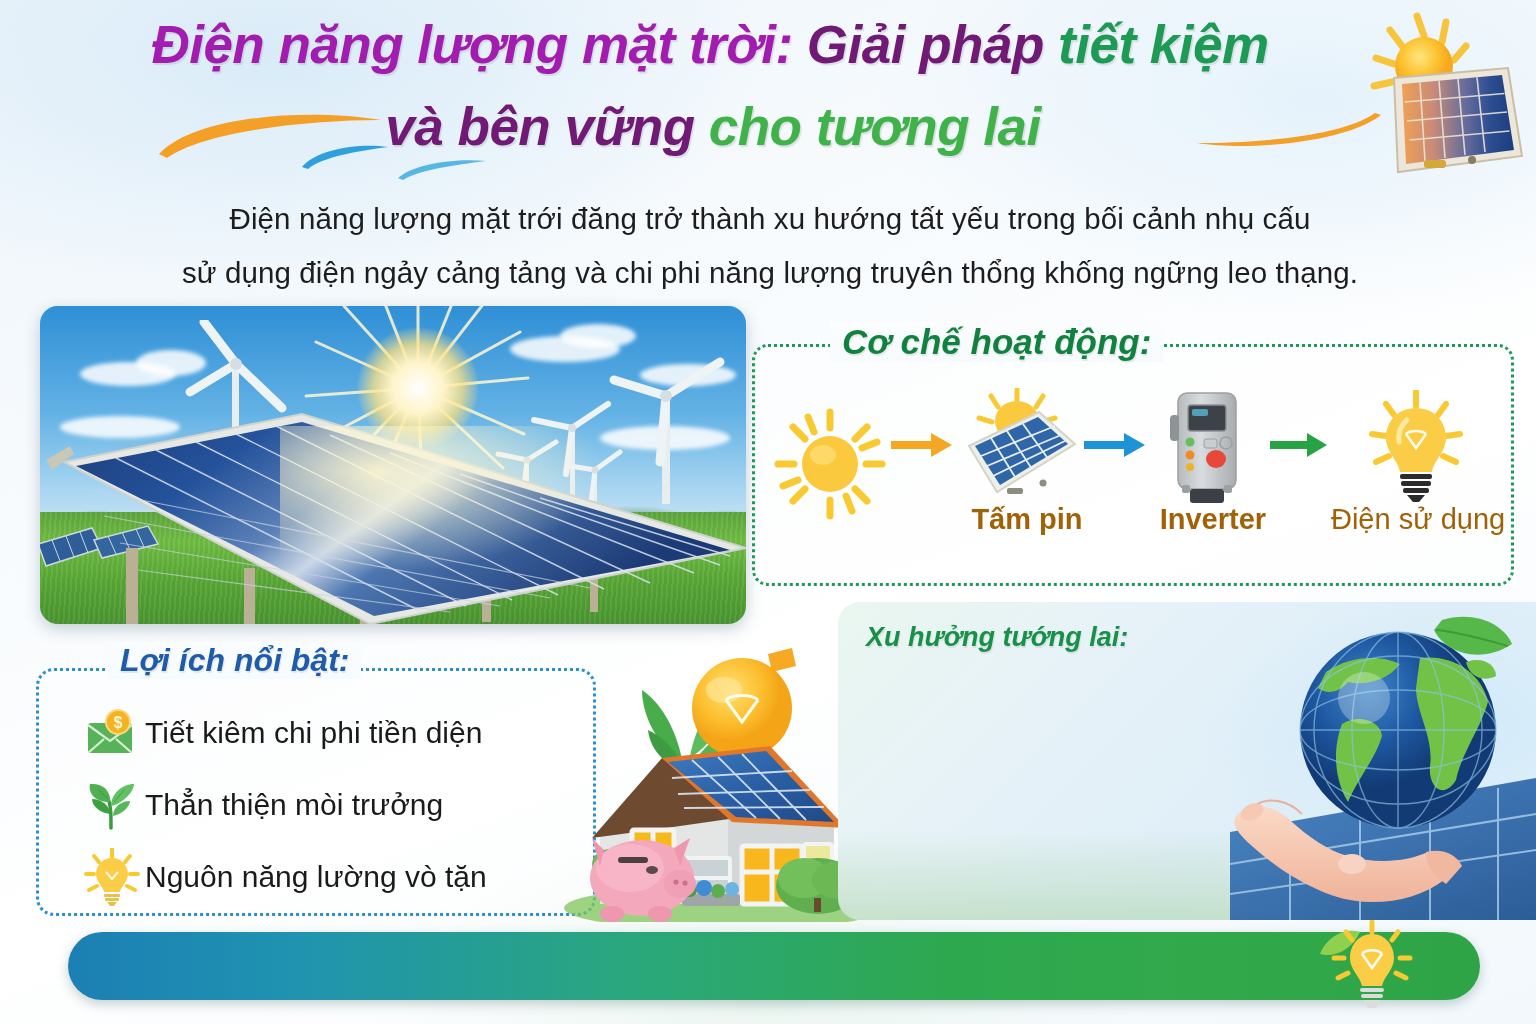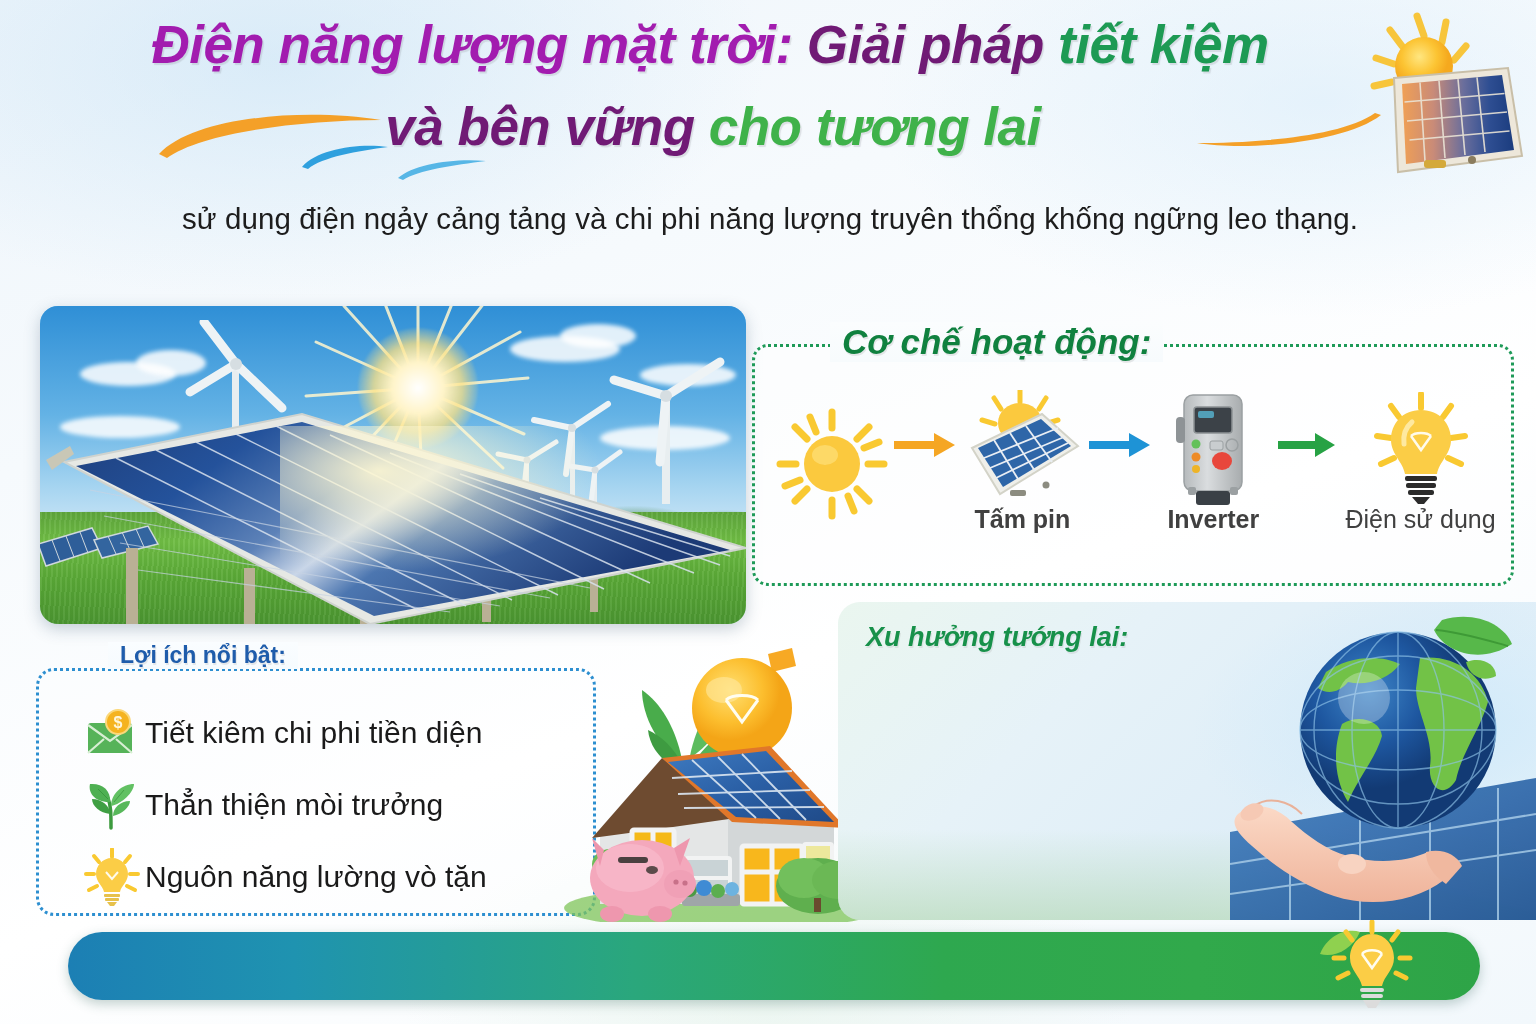--- a/index.html
+++ b/index.html
@@ -115,34 +115,34 @@
     text-shadow: 1px 1.5px 0 rgba(150,150,150,.2);
     white-space:nowrap;
   }
   .mech-row {
     position:absolute; left:16px; top:40px; width:730px; height:150px;
     display:flex; align-items:center; justify-content: space-between;
   }
   .mech-step { width:128px; text-align:center; position:relative; }
   .mech-icon { height:118px; display:flex; align-items:center; justify-content:center; }
   .mech-label {
-    font-size: 25px; font-weight: 700; color:#404040; margin-top:-4px; white-space:nowrap;
+    font-size: 29px; font-weight: 700; color:#a16207; margin-top:-4px; white-space:nowrap;text-align:right;
   }
   .mech-label.plain { font-weight: 400; }
   .mech-arrow { width:70px; display:flex; align-items:center; justify-content:center; padding-bottom:34px; }
 
   
   .box-benefit {
     position:absolute; left:36px; top:668px; width:560px; height:248px;
     border: 3px dotted #2D8FD0; border-radius: 18px;
     background: rgba(255,255,255,.3);
   }
   .box-benefit-title {
     position:absolute; left:108px; top:642px;
-    font-weight:900; font-size:23px; color:#1E5CAB;
+    font-style:italic; font-weight:900; font-size:32px; color:#1E5CAB;
     background: linear-gradient(#fafdff,#f6fbfe); padding: 0 12px;
     text-shadow: 1px 1.5px 0 rgba(150,150,150,.2);
     white-space:nowrap;
   }
   .benefit-list { position:absolute; left:40px; top:26px; width:500px; }
   .benefit-item { display:flex; align-items:center; height:72px; }
   .benefit-ic { width:66px; display:flex; align-items:center; justify-content:center; }
   .benefit-tx { font-size: 30px; color:#1a1a1a; white-space:nowrap; }
 
   
@@ -256,20 +256,21 @@
         <line x1="65" y1="113" x2="165" y2="104"></line>
         <line x1="67.5" y1="132" x2="167.5" y2="123"></line>
       </g>
       <rect x="82" y="152" width="22" height="8" rx="3" fill="#D4A93A"></rect>
       <circle cx="130" cy="152" r="4" fill="#8A7C5E"></circle>
     </g>
   </svg>
 </div>
 
 <div class="subtitle">
+  <span class="sl">Điện năng lượng mặt trới đăng trở thành xu hướng tất yếu trong bối cảnh nhụ cấu</span>
   <span class="sl">sử dụng điện ngảy cảng tảng và chi phi năng lượng truyên thổng khống ngững leo thạng.</span>
 </div>
 
 <div class="photo">
   <div class="ph-sky"></div>
 
   <svg class="ph-rays" viewBox="0 0 240 240">
     <g stroke="#FFF6CF" stroke-width="3" opacity=".85" stroke-linecap="round">
       <line x1="120" y1="120" x2="120" y2="10"></line>
       <line x1="120" y1="120" x2="190" y2="30"></line>

